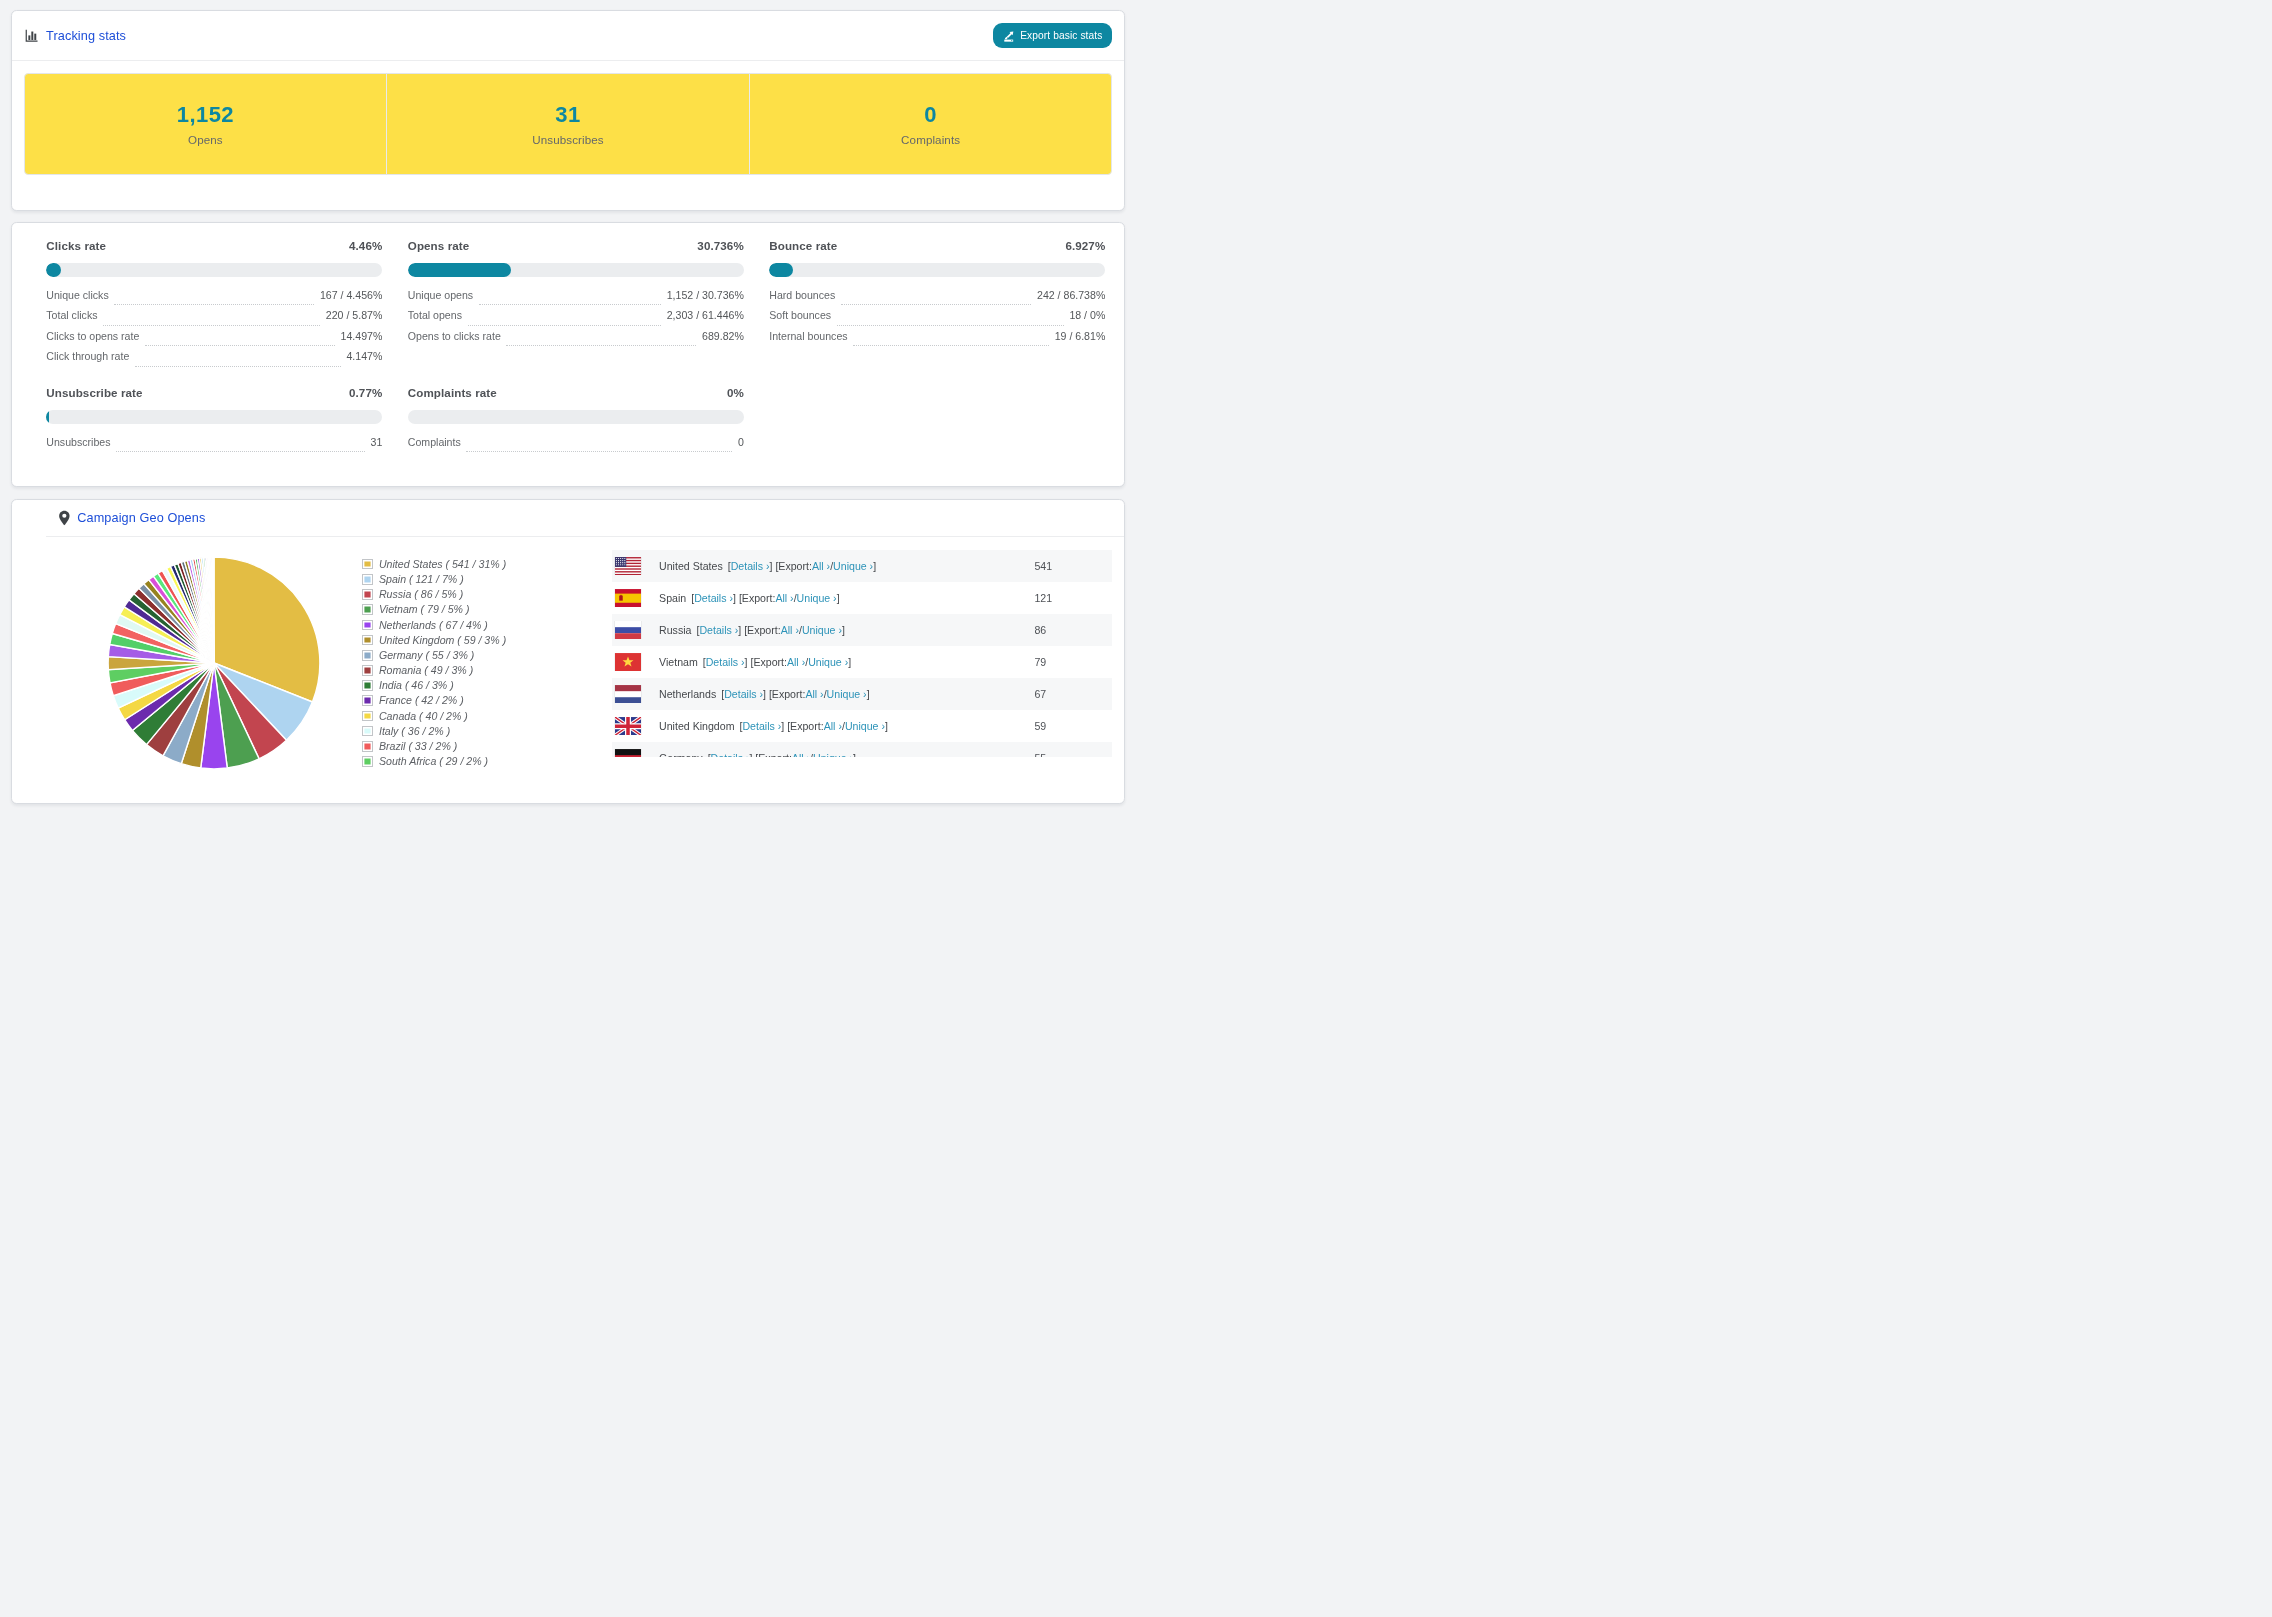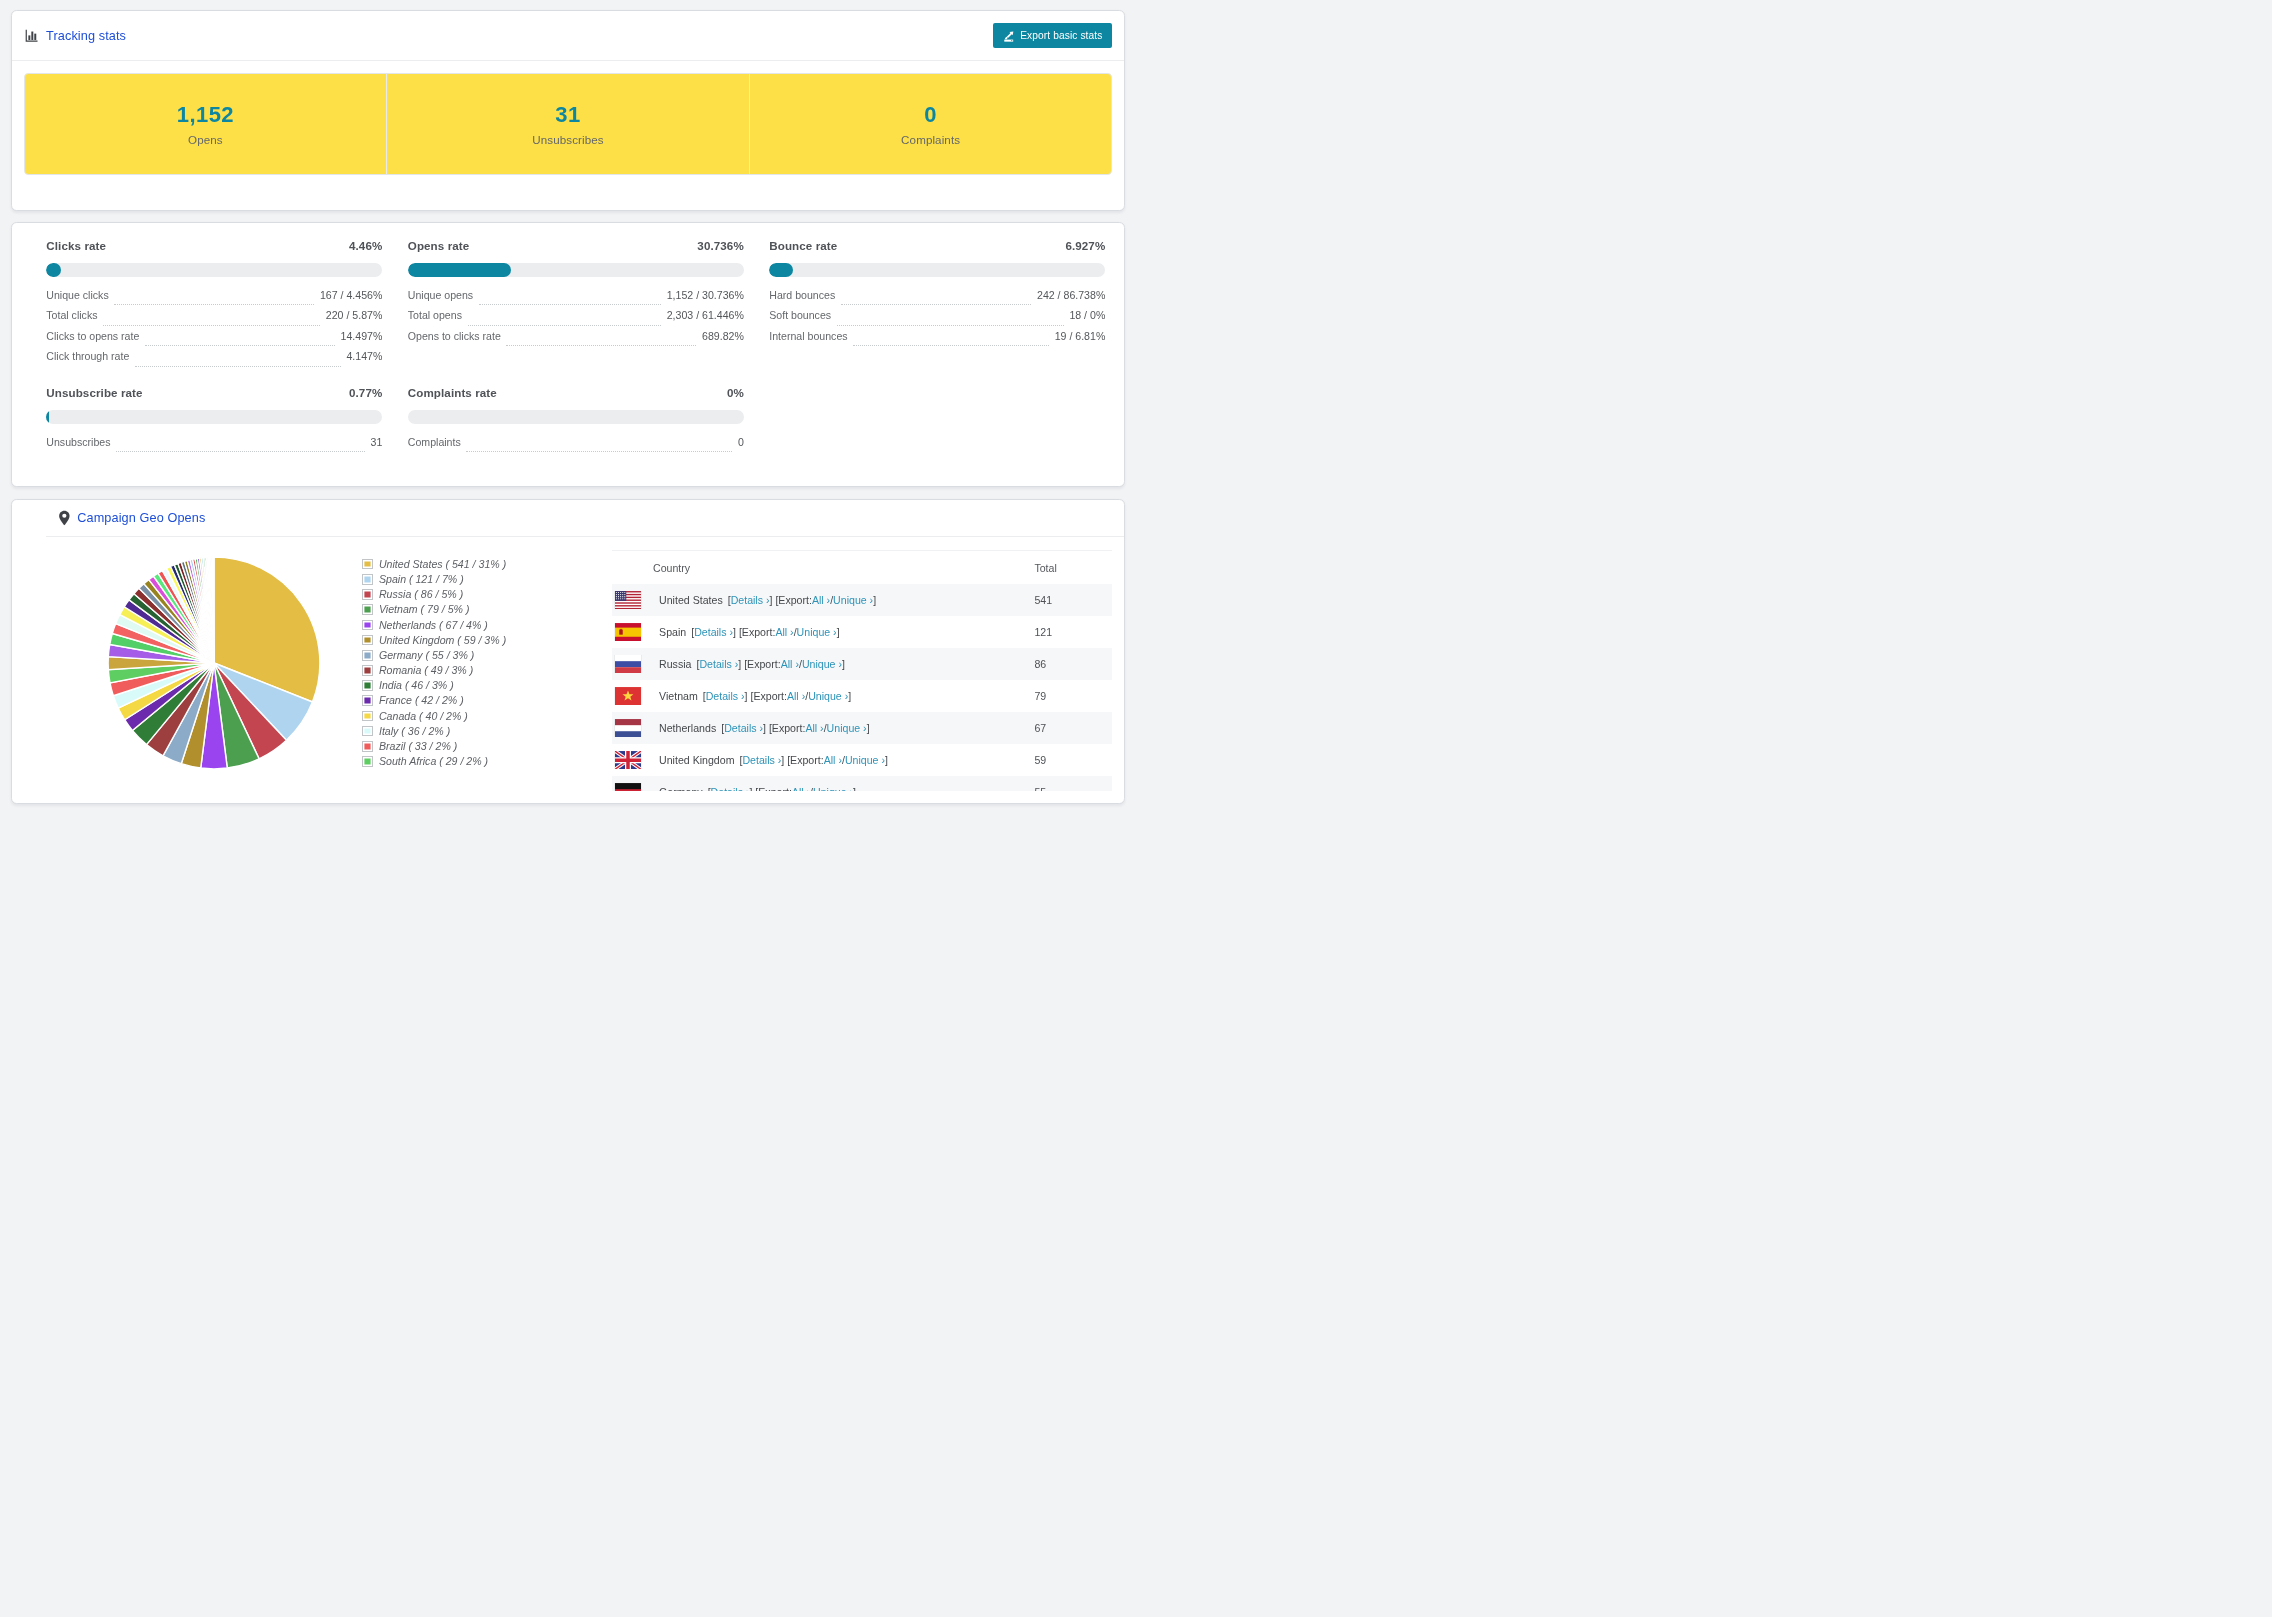--- a/index.html
+++ b/index.html
@@ -15,21 +15,21 @@
     box-shadow:0 1.4px 2.8px rgba(33,40,50,.07);
   }
   .card + .card{margin-top:11.3px;padding-left:34px;}
   
   .tracking-card{margin-top:10px;}
   .card-head{display:flex;align-items:center;padding:0 11.3px;border-bottom:0.7px solid #ecedef;}
   .tracking-card .card-head{height:49px;}
   .card-title{font-size:12.7px;font-weight:500;color:#1d4ed8;margin-left:7px;letter-spacing:0.1px;}
   .export-btn{
     margin-left:auto;display:flex;align-items:center;gap:5.6px;
-    background:#0d87a1;color:#fff;border:none;border-radius:2px;
+    background:#0d87a1;color:#fff;border:none;border-radius:9px;
     font-family:inherit;font-size:10.2px;font-weight:500;letter-spacing:0.1px;
     padding:6.4px 10px;cursor:pointer;
   }
   .stats-row{
     margin:12px 11.3px 35px;height:100px;display:flex;
     border:0.7px solid #e3e6e9;border-radius:4.2px;background:#fde047;
   }
   .stat{flex:1;display:flex;flex-direction:column;align-items:center;justify-content:center;border-right:0.7px solid #e8eaed;}
   .stat:last-child{border-right:none;}
   .stat-value{font-size:22px;font-weight:700;color:#0d87a1;letter-spacing:0.4px;}
@@ -350,24 +350,20 @@
           <li>
             <span class="sw" style="background:#f05c5c"></span>
             <span>Brazil ( 33 / 2% )</span>
           </li>
           <li>
             <span class="sw" style="background:#5ece62"></span>
             <span>South Africa ( 29 / 2% )</span>
           </li>
         </ul>
       <div class="geo-table">
-        <div class="geo-thead">
-          <span class="h-country">Country</span>
-          <span class="h-total">Total</span>
-        </div>
         <div id="geoRows">
             <div class="geo-row alt">
               <span class="col-name">
                 <span class="flag"><svg width="26" height="18.4" viewBox="0 0 37 26">
                     <rect width="37" height="26" fill="#b22335"></rect>
                     <rect y="2" width="37" height="2" fill="#fff"></rect>
                     <rect y="6" width="37" height="2" fill="#fff"></rect>
                     <rect y="10" width="37" height="2" fill="#fff"></rect>
                     <rect y="14" width="37" height="2" fill="#fff"></rect>
                     <rect y="18" width="37" height="2" fill="#fff"></rect>

